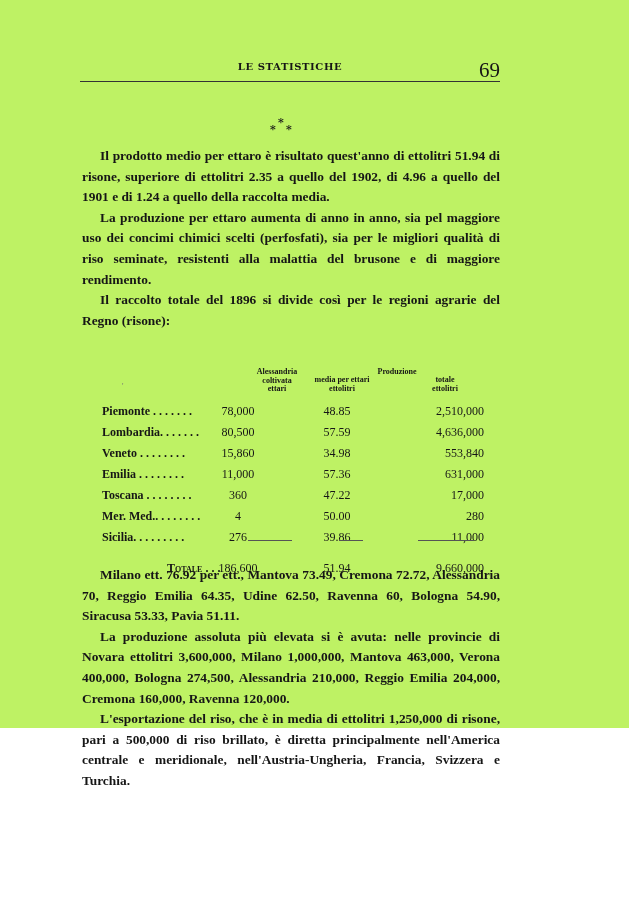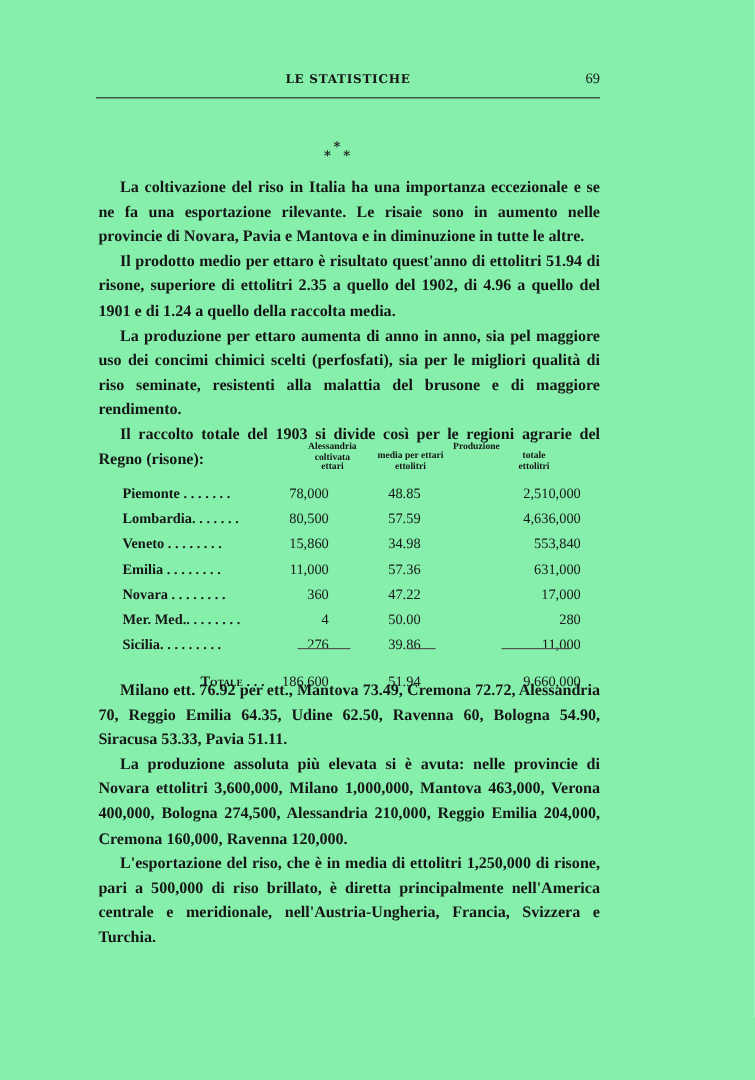--- a/index.html
+++ b/index.html
@@ -1,23 +1,23 @@
 <!DOCTYPE html>
 <html><head>
   <meta charset="utf-8">
   <style>
     html, body { margin: 0; padding: 0; background: #ffffff; }
     body { width: 629px; height: 900px; position: relative; overflow: hidden;
            font-family: "DejaVu Serif", "Liberation Serif", serif; color: #161616; }
-    .page { position: absolute; left: 0; top: 0; width: 629px; height: 900px; background: #86efac; }
+    .page { position: absolute; left: 0; top: 0; width: 629px; height: 728px; background: #bef264; }
 
     .running-head { position: absolute; left: 80px; top: 58px; width: 420px; height: 22px; }
     .running-title { position: absolute; left: 0; right: 0; top: 3px; text-align: center;
                      font-size: 10px; font-weight: bold; letter-spacing: 0.6px; }
-    .page-number { position: absolute; right: 0; top: 0; font-size: 12px;
+    .page-number { position: absolute; right: 0; top: 0; font-size: 21px;
                    font-family: "Liberation Serif", serif; }
     .head-rule { position: absolute; left: 80px; top: 81px; width: 420px; height: 1px; background: #333; }
 
     .asterism { position: absolute; left: 268px; top: 116px; width: 30px; height: 20px; font-size: 11px; font-weight: bold; }
     .asterism span { position: absolute; }
     .asterism .a1 { left: 10px; top: 0; }
     .asterism .a2 { left: 2px; top: 7px; }
     .asterism .a3 { left: 18px; top: 7px; }
 
     .text-block { position: absolute; left: 82px; width: 418px; }
@@ -32,21 +32,21 @@
     .stat-table { position: absolute; left: 82px; top: 366px; width: 418px; font-family: "Liberation Serif", serif; }
     .th { position: absolute; font-size: 8px; font-weight: bold; text-align: center; line-height: 8.5px; }
     .th-superficie { left: 160px; width: 70px; top: 2px; }
     .th-produzione { left: 245px; width: 140px; top: 2px; }
     .th-media { left: 210px; width: 100px; top: 10px; }
     .th-totale { left: 318px; width: 90px; top: 10px; }
     .tick-mark { position: absolute; left: 40px; top: 16px; font-size: 8px; color: #777; }
 
     .row { position: absolute; left: 0; width: 418px; height: 20px; font-size: 12px; font-weight: bold; }
     .cell-region { position: absolute; left: 20px; width: 150px; white-space: nowrap; }
-    .cell-sup { position: absolute; left: 120px; width: 72px; text-align: right; font-weight: normal; }
+    .cell-sup { position: absolute; left: 120px; width: 72px; text-align: center; font-weight: normal; }
     .cell-media { position: absolute; left: 225px; width: 60px; text-align: center; font-weight: normal; }
     .cell-tot { position: absolute; left: 320px; width: 82px; text-align: right; font-weight: normal; }
 
     .sum-rule { position: absolute; top: 540px; height: 1px; background: #555; }
     .sr1 { left: 248px; width: 44px; }
     .sr2 { left: 335px; width: 24px; }
     .sr3 { left: 410px; width: 56px; }
 
     .total-label { position: absolute; left: 85px; width: 90px; white-space: nowrap; font-variant: small-caps; }
   </style>
@@ -61,24 +61,23 @@
   </div>
   <div class="head-rule"></div>
 
   <div class="asterism">
     <span class="a1">*</span>
     <span class="a2">*</span>
     <span class="a3">*</span>
   </div>
 
   <div class="text-block" id="block1">
-    <p class="para indent">La coltivazione del riso in Italia ha una importanza eccezionale e se ne fa una esportazione rilevante. Le risaie sono in aumento nelle provincie di Novara, Pavia e Mantova e in diminuzione in tutte le altre.</p>
     <p class="para indent">Il prodotto medio per ettaro è risultato quest'anno di ettolitri 51.94 di risone, superiore di ettolitri 2.35 a quello del 1902, di 4.96 a quello del 1901 e di 1.24 a quello della raccolta media.</p>
     <p class="para indent">La produzione per ettaro aumenta di anno in anno, sia pel maggiore uso dei concimi chimici scelti (perfosfati), sia per le migliori qualità di riso seminate, resistenti alla malattia del brusone e di maggiore rendimento.</p>
-    <p class="para indent">Il raccolto totale del 1903 si divide così per le regioni agrarie del Regno (risone):</p>
+    <p class="para indent">Il raccolto totale del 1896 si divide così per le regioni agrarie del Regno (risone):</p>
   </div>
 
   <div class="stat-table">
     <div class="th th-superficie">
       <div>Alessandria</div>
       <div>coltivata</div>
       <div>ettari</div>
     </div>
     <div class="th th-produzione">Produzione</div>
     <div class="th th-media">
@@ -109,21 +108,21 @@
       <span class="cell-media">34.98</span>
       <span class="cell-tot">553,840</span>
     </div>
     <div class="row" style="top:101px">
       <span class="cell-region">Emilia . . . . . . . .</span>
       <span class="cell-sup">11,000</span>
       <span class="cell-media">57.36</span>
       <span class="cell-tot">631,000</span>
     </div>
     <div class="row" style="top:122px">
-      <span class="cell-region">Novara . . . . . . . .</span>
+      <span class="cell-region">Toscana . . . . . . . .</span>
       <span class="cell-sup">360</span>
       <span class="cell-media">47.22</span>
       <span class="cell-tot">17,000</span>
     </div>
     <div class="row" style="top:143px">
       <span class="cell-region">Mer. Med.. . . . . . . .</span>
       <span class="cell-sup">4</span>
       <span class="cell-media">50.00</span>
       <span class="cell-tot">280</span>
     </div>

